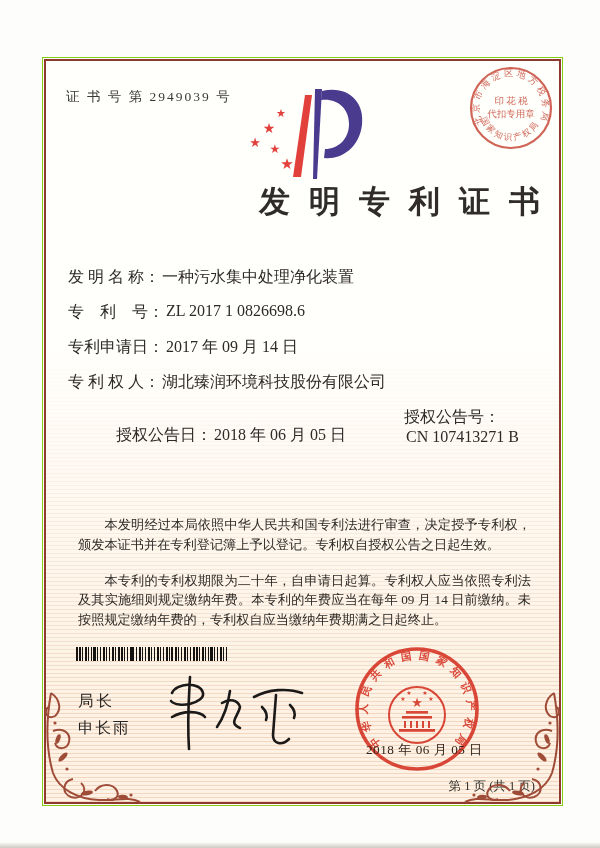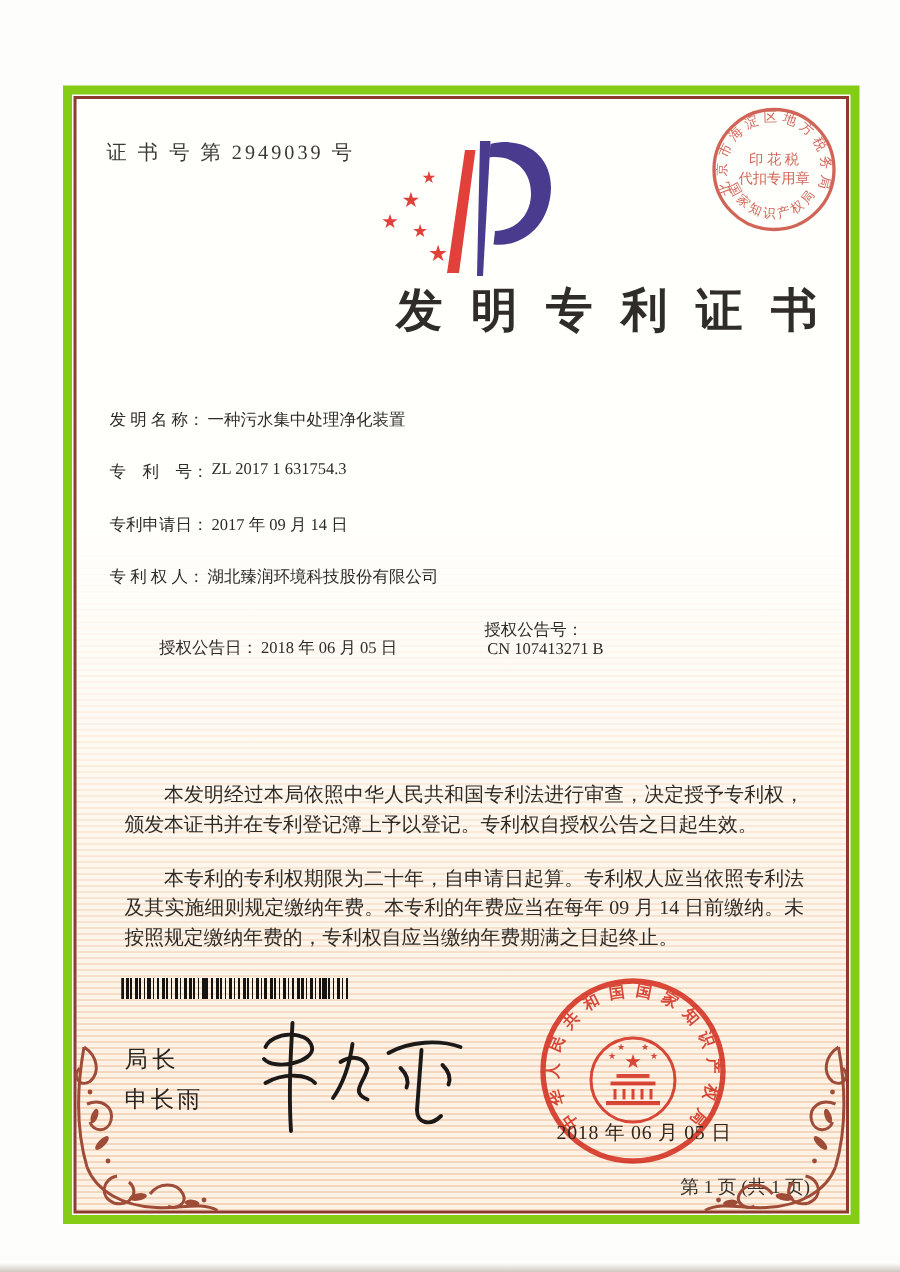--- a/index.html
+++ b/index.html
@@ -9,39 +9,39 @@
     font-family:"Liberation Serif","DejaVu Serif",serif;
     color:#2e2a26;
   }
   .photo-bottom-edge{
     position:absolute;left:0;bottom:0;width:600px;height:6px;
     background:linear-gradient(180deg,rgba(200,195,188,0),#cfc9c2);
   }
   
   .frame-outer{
     position:absolute;left:42px;top:57px;width:519px;height:747px;
-    border:6px solid #84cc16;background:#fffefb;
+    border:1px solid #84cc16;background:#fffefb;
   }
   .frame-inner{
     position:absolute;inset:1px;border:2px solid #8e3a2e;
     background-image:
       linear-gradient(180deg,rgba(255,255,252,1) 0%,rgba(255,255,252,1) 38%,rgba(255,253,248,.65) 58%,rgba(255,253,248,0) 88%),
       repeating-linear-gradient(180deg,#f4d6bd 0px,#f4d6bd 1.5px,#fdf2e5 1.5px,#fdf2e5 4px);
   }
   .cert-no{
     position:absolute;left:20px;top:27px;
     font-size:13.5px;letter-spacing:2px;color:#3b3834;white-space:pre;
   }
   .logo{position:absolute;left:195px;top:20px;width:135px;height:102px;}
   .title{
     position:absolute;left:0;right:0;top:120px;text-align:right;
     font-size:31px;font-weight:600;letter-spacing:19px;text-indent:19px;
     color:#2f2c29;white-space:nowrap;
   }
-  .fields{position:absolute;left:22px;top:206px;right:18px;font-size:11px;color:#2e2a26;}
+  .fields{position:absolute;left:22px;top:206px;right:18px;font-size:16px;color:#2e2a26;}
   .field-row{display:flex;height:19px;margin-bottom:16px;white-space:pre;}
   .field-row .lab{white-space:pre;}
   .field-row .val{margin-left:2px;white-space:pre;}
   .field-pair{display:flex;}
   .field-pair .half2{margin-left:58px;display:flex;flex-direction:column;}
   .paras{
     position:absolute;left:16px;right:12px;top:438px;
     font-size:13.2px;line-height:19.8px;text-align:justify;color:#2e2a26;
   }
   .paras p{margin:16px;text-indent:2em;}
@@ -92,21 +92,21 @@
 
       <div class="title">发明专利证书</div>
 
       <div class="fields">
         <div class="field-row">
           <span class="lab">发 明 名 称：</span>
           <span class="val">一种污水集中处理净化装置</span>
         </div>
         <div class="field-row">
           <span class="lab">专　利　号：</span>
-          <span class="val">ZL 2017 1 631754.3</span>
+          <span class="val">ZL 2017 1 0826698.6</span>
         </div>
         <div class="field-row">
           <span class="lab">专利申请日：</span>
           <span class="val">2017 年 09 月 14 日</span>
         </div>
         <div class="field-row">
           <span class="lab">专 利 权 人：</span>
           <span class="val">湖北臻润环境科技股份有限公司</span>
         </div>
         <div class="field-row field-pair">

